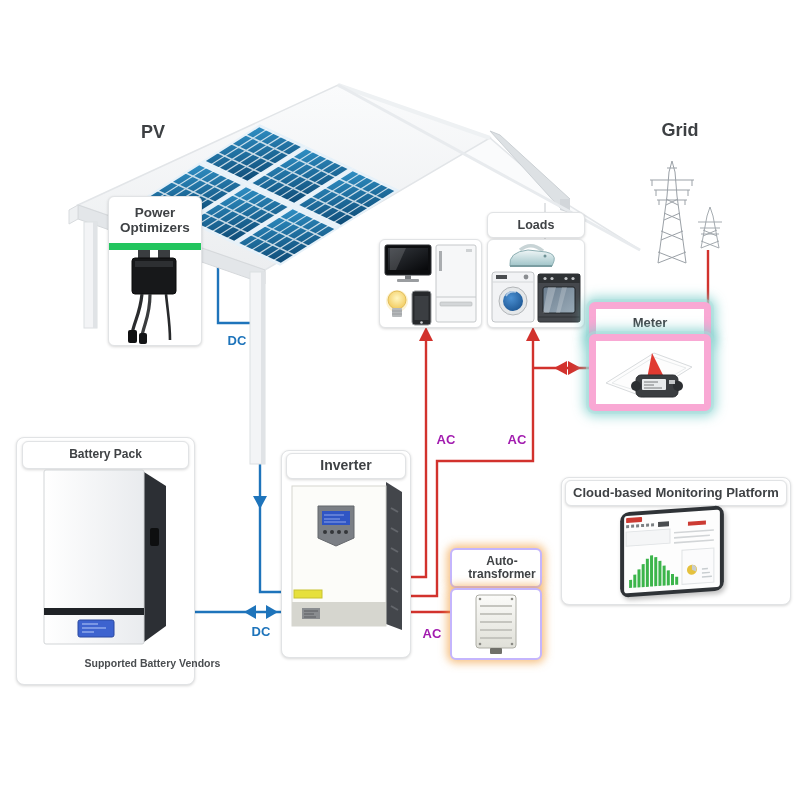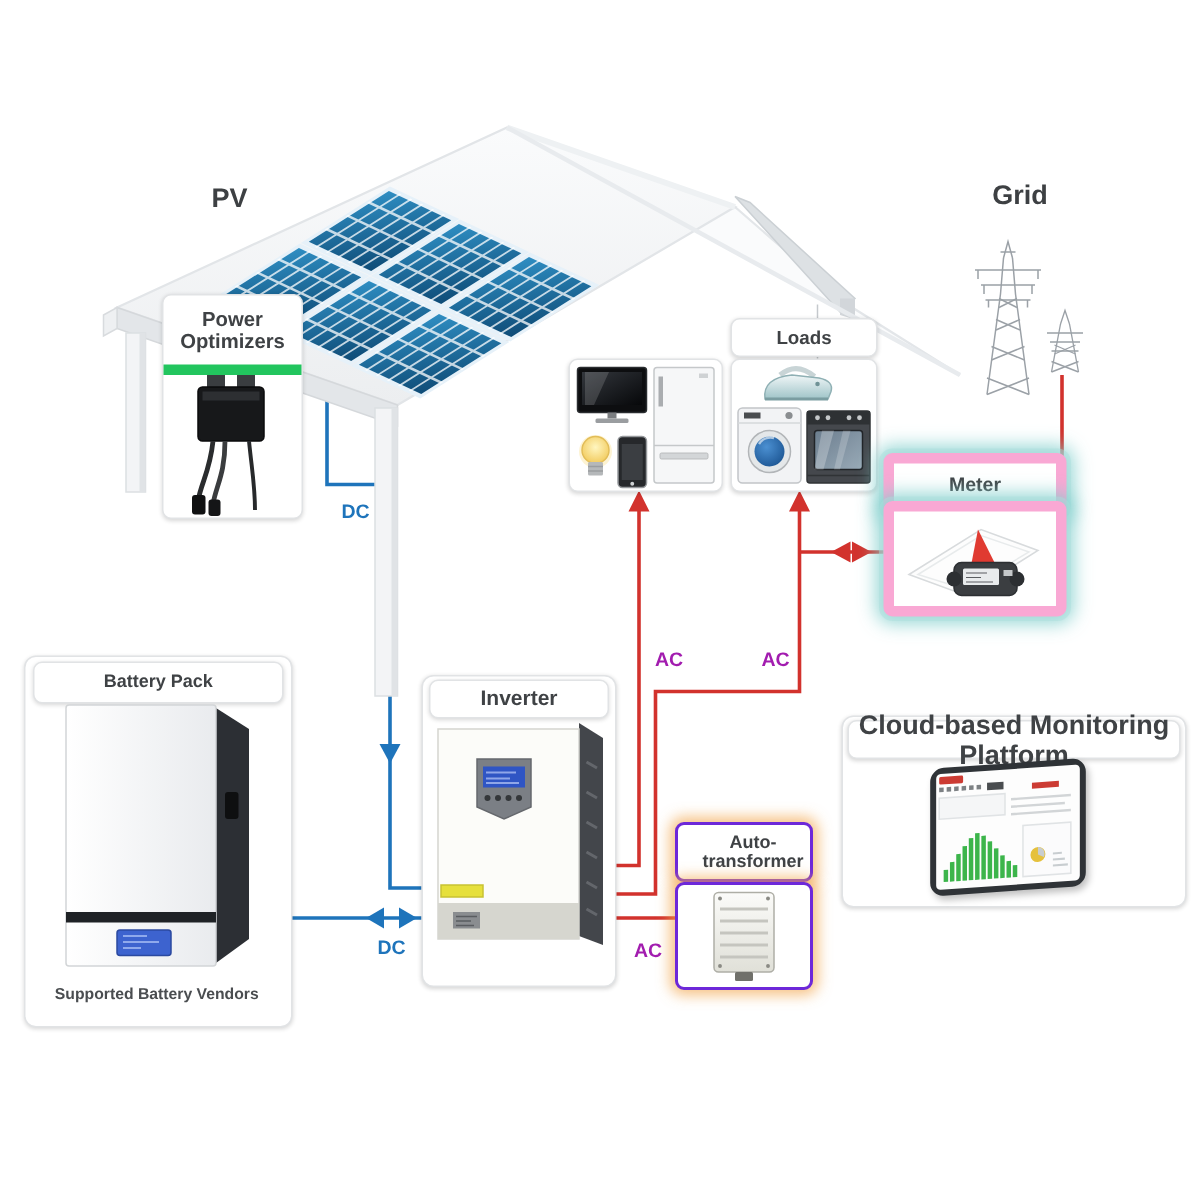--- a/index.html
+++ b/index.html
@@ -5,25 +5,25 @@
   html,body{margin:0;padding:0;background:#fff;}
   .stage{position:relative;width:800px;height:800px;background:#fff;overflow:hidden;
          font-family:"Liberation Sans",sans-serif;color:#3f4245;}
   svg.layer{position:absolute;left:0;top:0;pointer-events:none;}
   .bg{z-index:1;} .wires{z-index:30;}
   .box{position:absolute;background:#fff;border:1px solid #e1e3e5;border-radius:6px;
        box-shadow:0 1px 3px rgba(0,0,0,.16);z-index:10;}
   .lbl{display:flex;align-items:center;justify-content:center;font-weight:bold;
        color:#3f4245;text-align:center;width:100%;height:100%;line-height:1.12;}
   .teal{border:7px solid #f9a8d4;box-shadow:0 0 0 3px rgba(170,221,220,.45),0 0 12px 5px rgba(127,206,204,.8);}
-  .orange{border:2px solid #6d28d9;box-shadow:0 0 9px 3px rgba(242,166,79,.7);}
+  .orange{border:2px solid #c4b5fd;box-shadow:0 0 9px 3px rgba(242,166,79,.7);}
   .bigtag{position:absolute;font-weight:bold;font-size:18px;color:#3d4043;z-index:12;text-align:center;}
   .wtag{position:absolute;font-weight:bold;font-size:13px;z-index:35;text-align:center;width:26px;}
   .dc{color:#1e74bb;} .ac{color:#a21caf;}
-  .caption{position:absolute;font-weight:bold;font-size:10.5px;color:#4a4d50;text-align:center;z-index:12;}
+  .caption{position:absolute;font-weight:bold;font-size:10.5px;color:#4a4d50;text-align:center;z-index:12;margin-left:48px;}
   .devsvg{position:absolute;z-index:12;}
   .tablet{position:absolute;left:620px;top:509px;width:104px;height:85px;z-index:12;
           background:#2f3337;border-radius:9px;transform:rotate(-4deg) skewX(-4deg);
           box-shadow:2px 3px 5px rgba(0,0,0,.25);}
   .tablet .screen{position:absolute;left:4px;top:4px;right:4px;bottom:4px;background:#fdfdfd;border-radius:3px;overflow:hidden;}
 </style>
 </head>
 <body>
 
 <div class="stage">
@@ -283,21 +283,21 @@
         <circle cx="60" cy="9" r="1.3" fill="#8a8a84"></circle>
       <circle cx="28" cy="54" r="1.3" fill="#8a8a84"></circle>
         <circle cx="60" cy="54" r="1.3" fill="#8a8a84"></circle>
       <rect x="38" y="58" width="12" height="6" rx="1" fill="#70706a"></rect>
     </svg>
   </div>
 
   
   <div class="box" style="left:561px;top:477px;width:228px;height:126px;border-radius:8px;"></div>
   <div class="box" style="left:565px;top:480px;width:220px;height:24px;z-index:11;">
-    <div class="lbl" style="font-size:18px;">Cloud-based Monitoring Platform</div>
+    <div class="lbl" style="font-size:13px;">Cloud-based Monitoring Platform</div>
   </div>
   <div class="tablet">
     <div class="screen">
       <svg width="96" height="77" viewBox="0 0 96 77">
         <rect x="2" y="2" width="16" height="5" rx="1" fill="#cc3b33"></rect>
         <rect x="2" y="9" width="3" height="3" fill="#7d8184"></rect>
           <rect x="7" y="9" width="3" height="3" fill="#7d8184"></rect>
         <rect x="12" y="9" width="3" height="3" fill="#7d8184"></rect>
           <rect x="17" y="9" width="3" height="3" fill="#7d8184"></rect>
         <rect x="22" y="9" width="3" height="3" fill="#7d8184"></rect>

